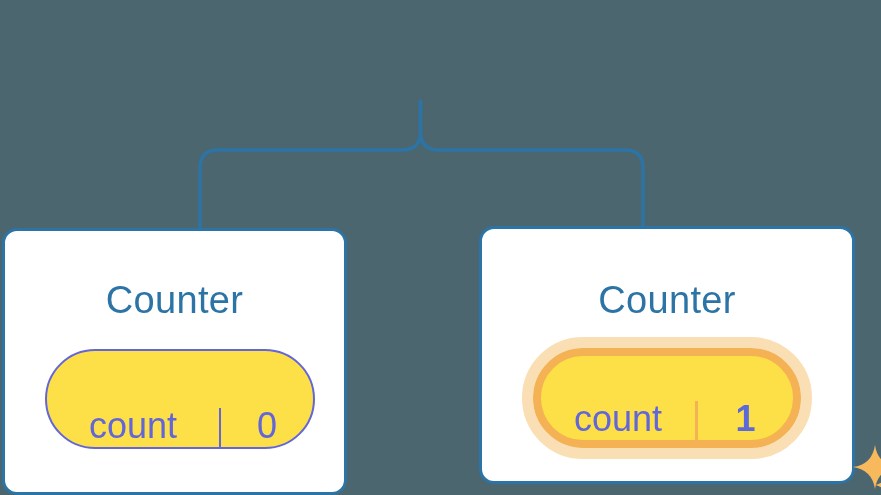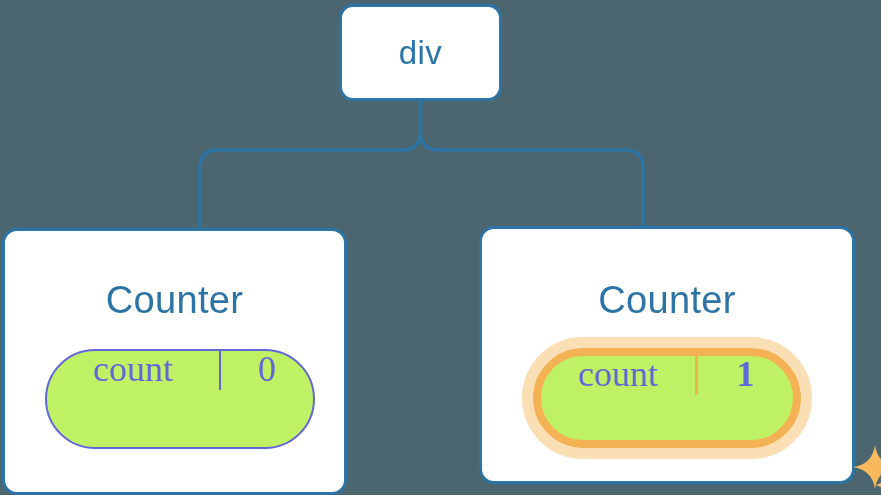--- a/index.html
+++ b/index.html
@@ -85,23 +85,22 @@
     letter-spacing: 0.3px;
   }
   #card-left .card-title { top: 50px; }
   #card-right .card-title { top: 52px; }
 
   
   .pill {
     position: absolute;
     box-sizing: border-box;
     display: flex;
-    align-items: flex-start;
-    background: #bef264;
-    font-family: Liberation Serif, serif;
+    align-items: flex-end;
+    background: #fde047;
   }
   .pill-key, .pill-val {
     display: flex;
     align-items: center;
     justify-content: center;
     line-height: 1;
   }
 
   #pill-left {
     left: 40px;
@@ -190,23 +189,20 @@
 </head>
 <body>
 
 <div id="stage">
 
   <svg id="connector-layer" viewBox="0 0 881 495">
     <path d="M 420.5 101 L 420.5 132 Q 420.5 150 402 150 L 218 150 Q 200 150 200 168 L 200 228" fill="none" stroke="#2c74a5" stroke-width="3.4" stroke-linecap="round"></path>
     <path d="M 420.5 101 L 420.5 132 Q 420.5 150 439 150 L 625 150 Q 643 150 643 168 L 643 228" fill="none" stroke="#2c74a5" stroke-width="3.4" stroke-linecap="round"></path>
   </svg>
 
-  <div class="root-node">
-    <span class="root-node-label">div</span>
-  </div>
 
   <div class="card" id="card-left">
     <div class="card-title">Counter</div>
 
     <div class="pill" id="pill-left">
       <div class="pill-key">count</div>
       <div class="pill-val">0</div>
     </div>
   </div>
 

